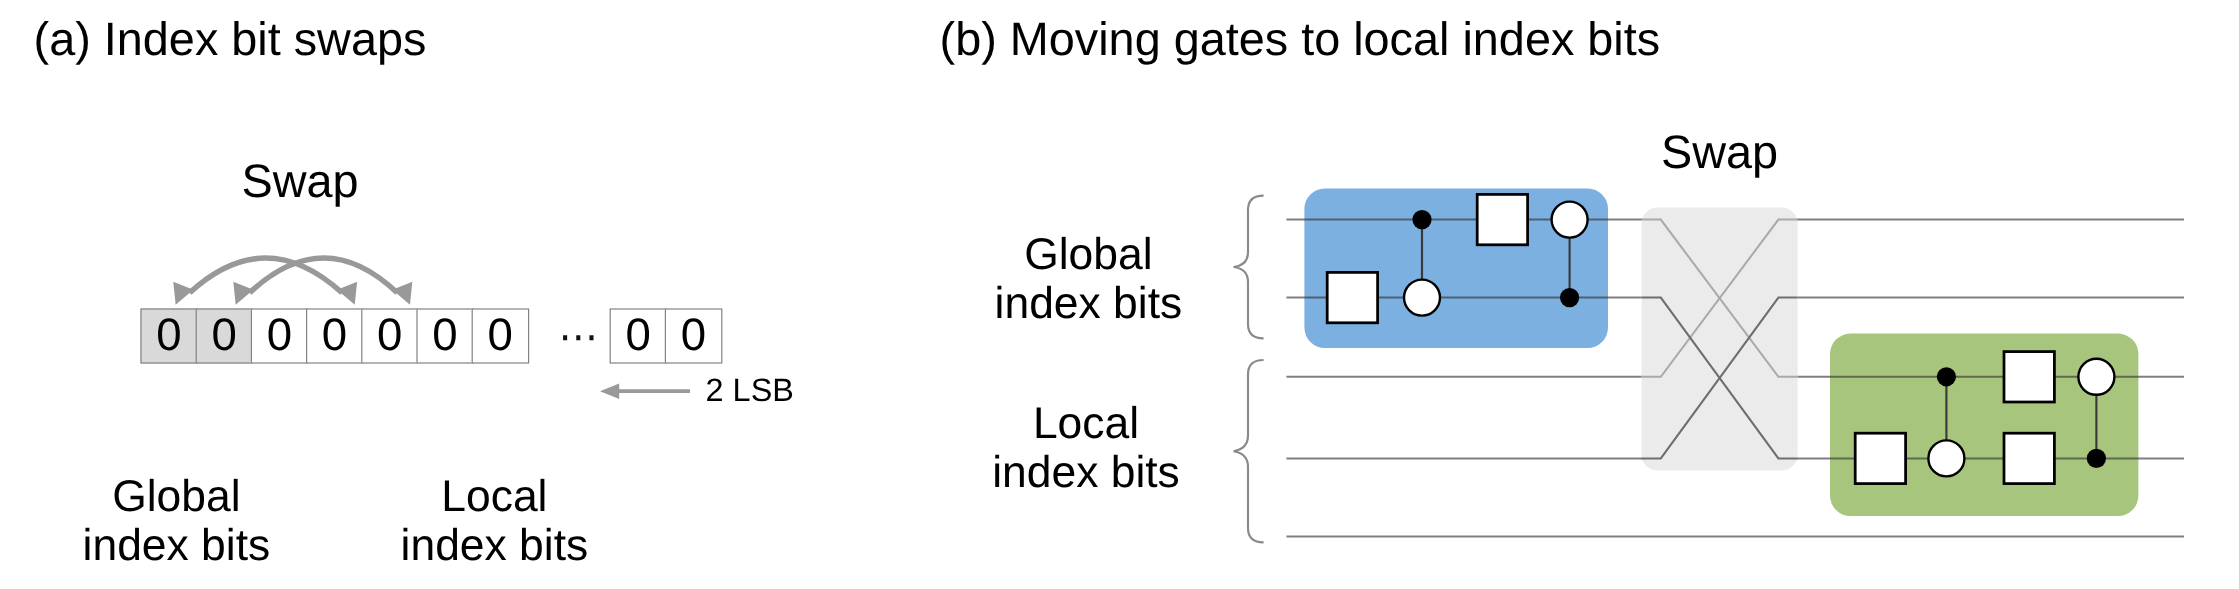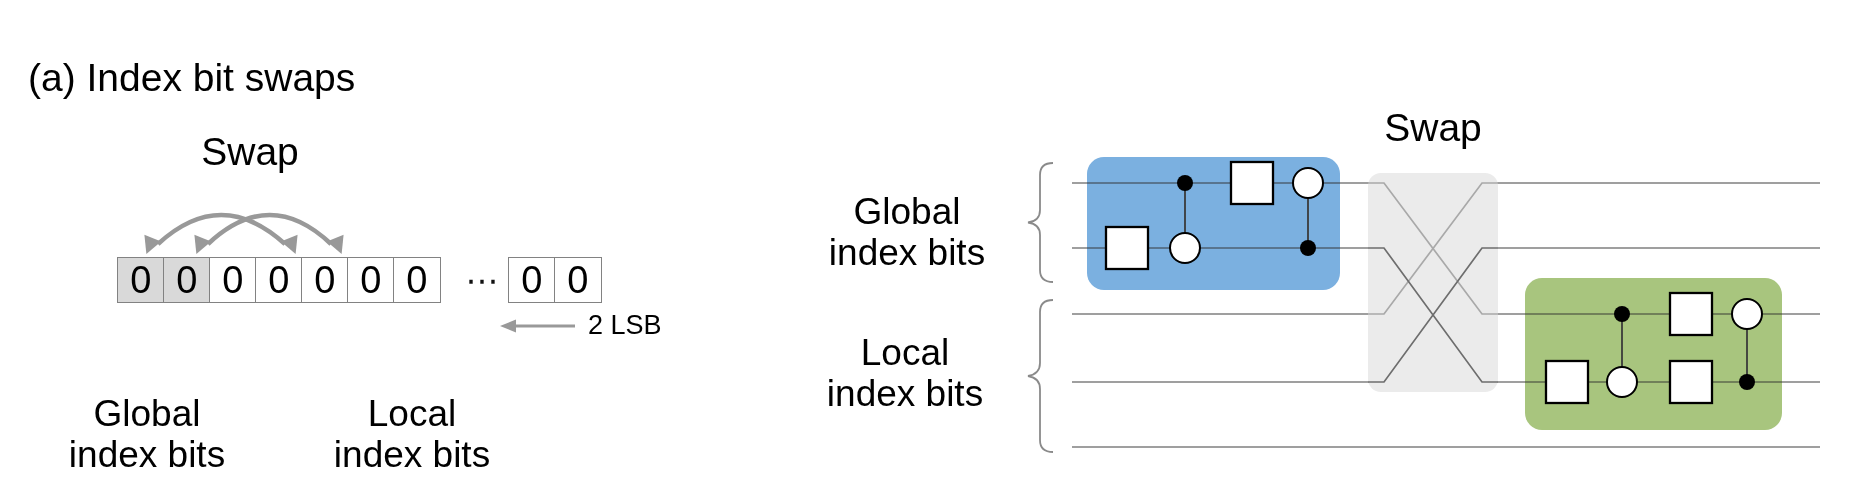--- a/index.html
+++ b/index.html
@@ -1,21 +1,21 @@
 <!DOCTYPE html>
 <html><head>
 <meta charset="utf-8">
 <style>
   html,body{margin:0;padding:0;background:#ffffff;}
   .canvas{
     position:relative;width:1866px;height:491px;background:#ffffff;overflow:hidden;
     font-family:"Liberation Sans", sans-serif;color:#000;
   }
   .abs{position:absolute;}
-  .panel-title{font-size:39px;letter-spacing:0px;white-space:nowrap;margin-top:44px;}
+  .panel-title{font-size:39px;letter-spacing:0px;white-space:nowrap;}
   .swap-label{font-size:39px;text-align:center;}
   .side-label{font-size:37px;line-height:41px;text-align:center;white-space:nowrap;}
   .bit-row{display:flex;}
   .bit-cell{
     box-sizing:border-box;width:47.6px;height:46px;border:1.6px solid #828282;
     display:flex;align-items:center;justify-content:center;
     font-size:38px;background:#ffffff;
   }
   .bit-cell + .bit-cell{margin-left:-1.6px;}
   .bit-cell.shaded{background:#d9d9d9;}
@@ -53,20 +53,21 @@
 
   <div class="abs side-label" style="left:47px;top:393px;width:200px;">
     <div>Global</div>
     <div>index bits</div>
   </div>
   <div class="abs side-label" style="left:312px;top:393px;width:200px;">
     <div>Local</div>
     <div>index bits</div>
   </div>
 
+  <div class="abs panel-title" style="left:783px;top:12px;">(b) Moving gates to local index bits</div>
 
   <div class="abs swap-label" style="left:1353px;top:106px;width:160px;">Swap</div>
 
   <div class="abs side-label" style="left:797px;top:191px;width:220px;">
     <div>Global</div>
     <div>index bits</div>
   </div>
   <div class="abs side-label" style="left:795px;top:332px;width:220px;">
     <div>Local</div>
     <div>index bits</div>

